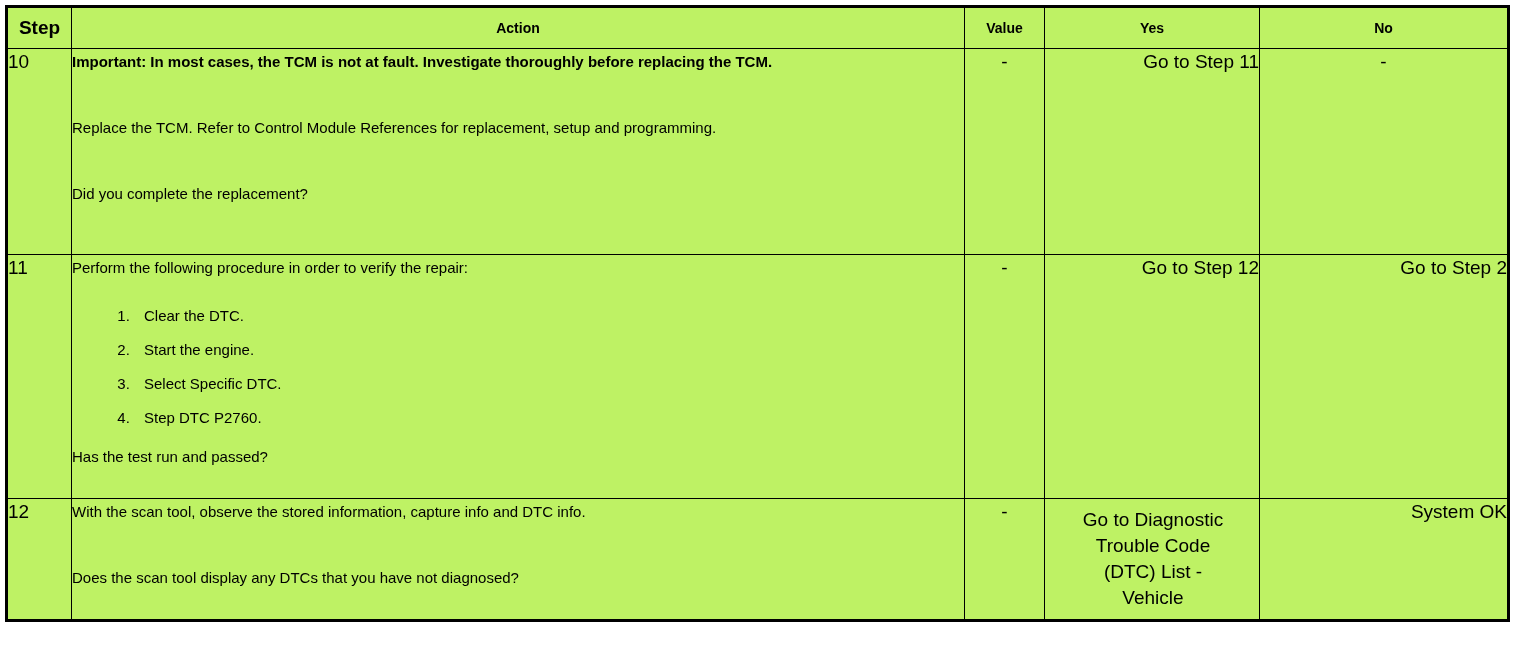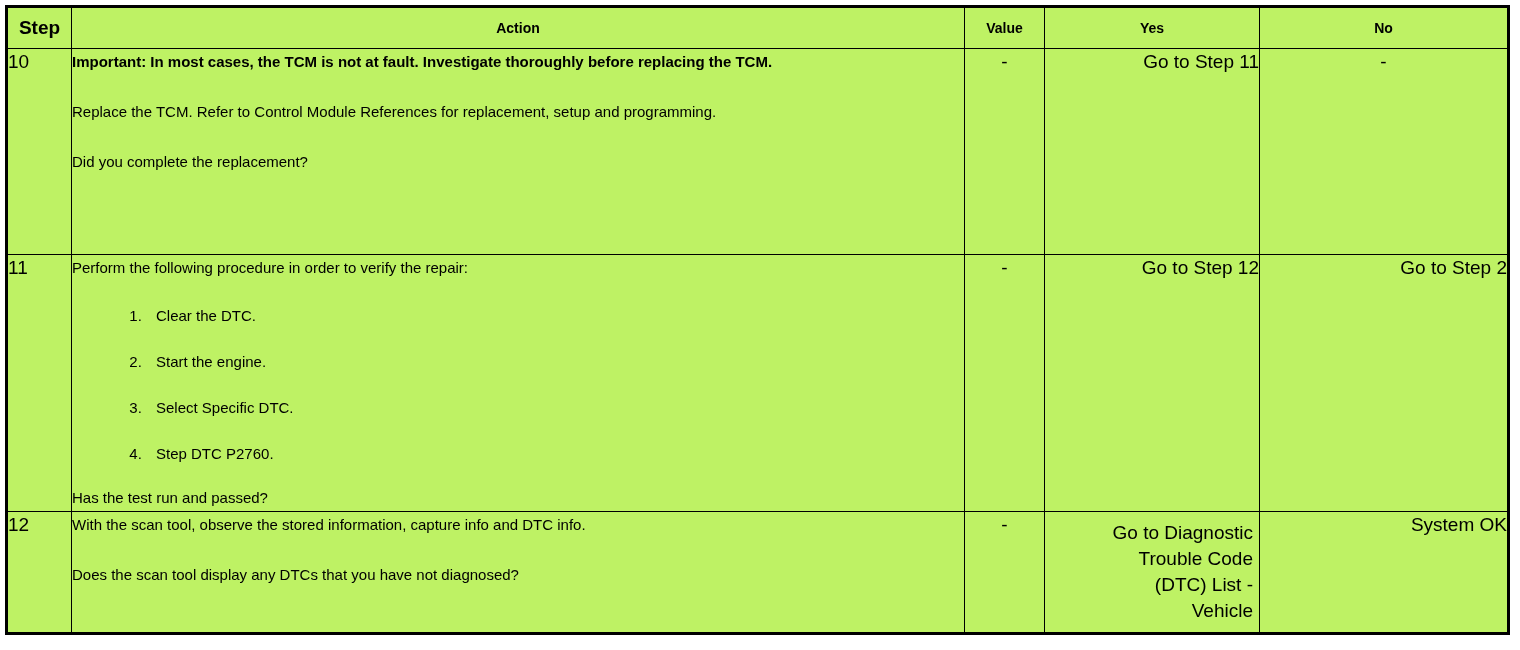--- a/index.html
+++ b/index.html
@@ -90,36 +90,36 @@
   }
 
   td.branch-cell {
     vertical-align: bottom;
     text-align: right;
     padding-bottom: 6px;
     font-size: 19px;
   }
   td.branch-cell.top-left {
     vertical-align: top;
-    text-align: right;
+    text-align: center;
     padding: 8px 6px 6px 8px;
     line-height: 26px;
   }
 
   .para { margin: 0 0 0 0; }
-  .para + .para { margin-top: 24px; }
+  .para + .para { margin-top: 40px; }
   .bold-note { font-weight: bold; }
 
   ol.steps {
     margin: 20px 0 0 0;
     padding-left: 58px;
     list-style-position: outside;
   }
   ol.steps li {
-    margin: 16px;
+    margin: 4px;
     padding-left: 10px;
     line-height: 30px;
   }
 
   .after-list { margin-top: 11px; }
 
   .branch-lines { display: block; }
   .branch-lines span { display: block; }
 
   .row10 .action-cell { height: 205px; }

